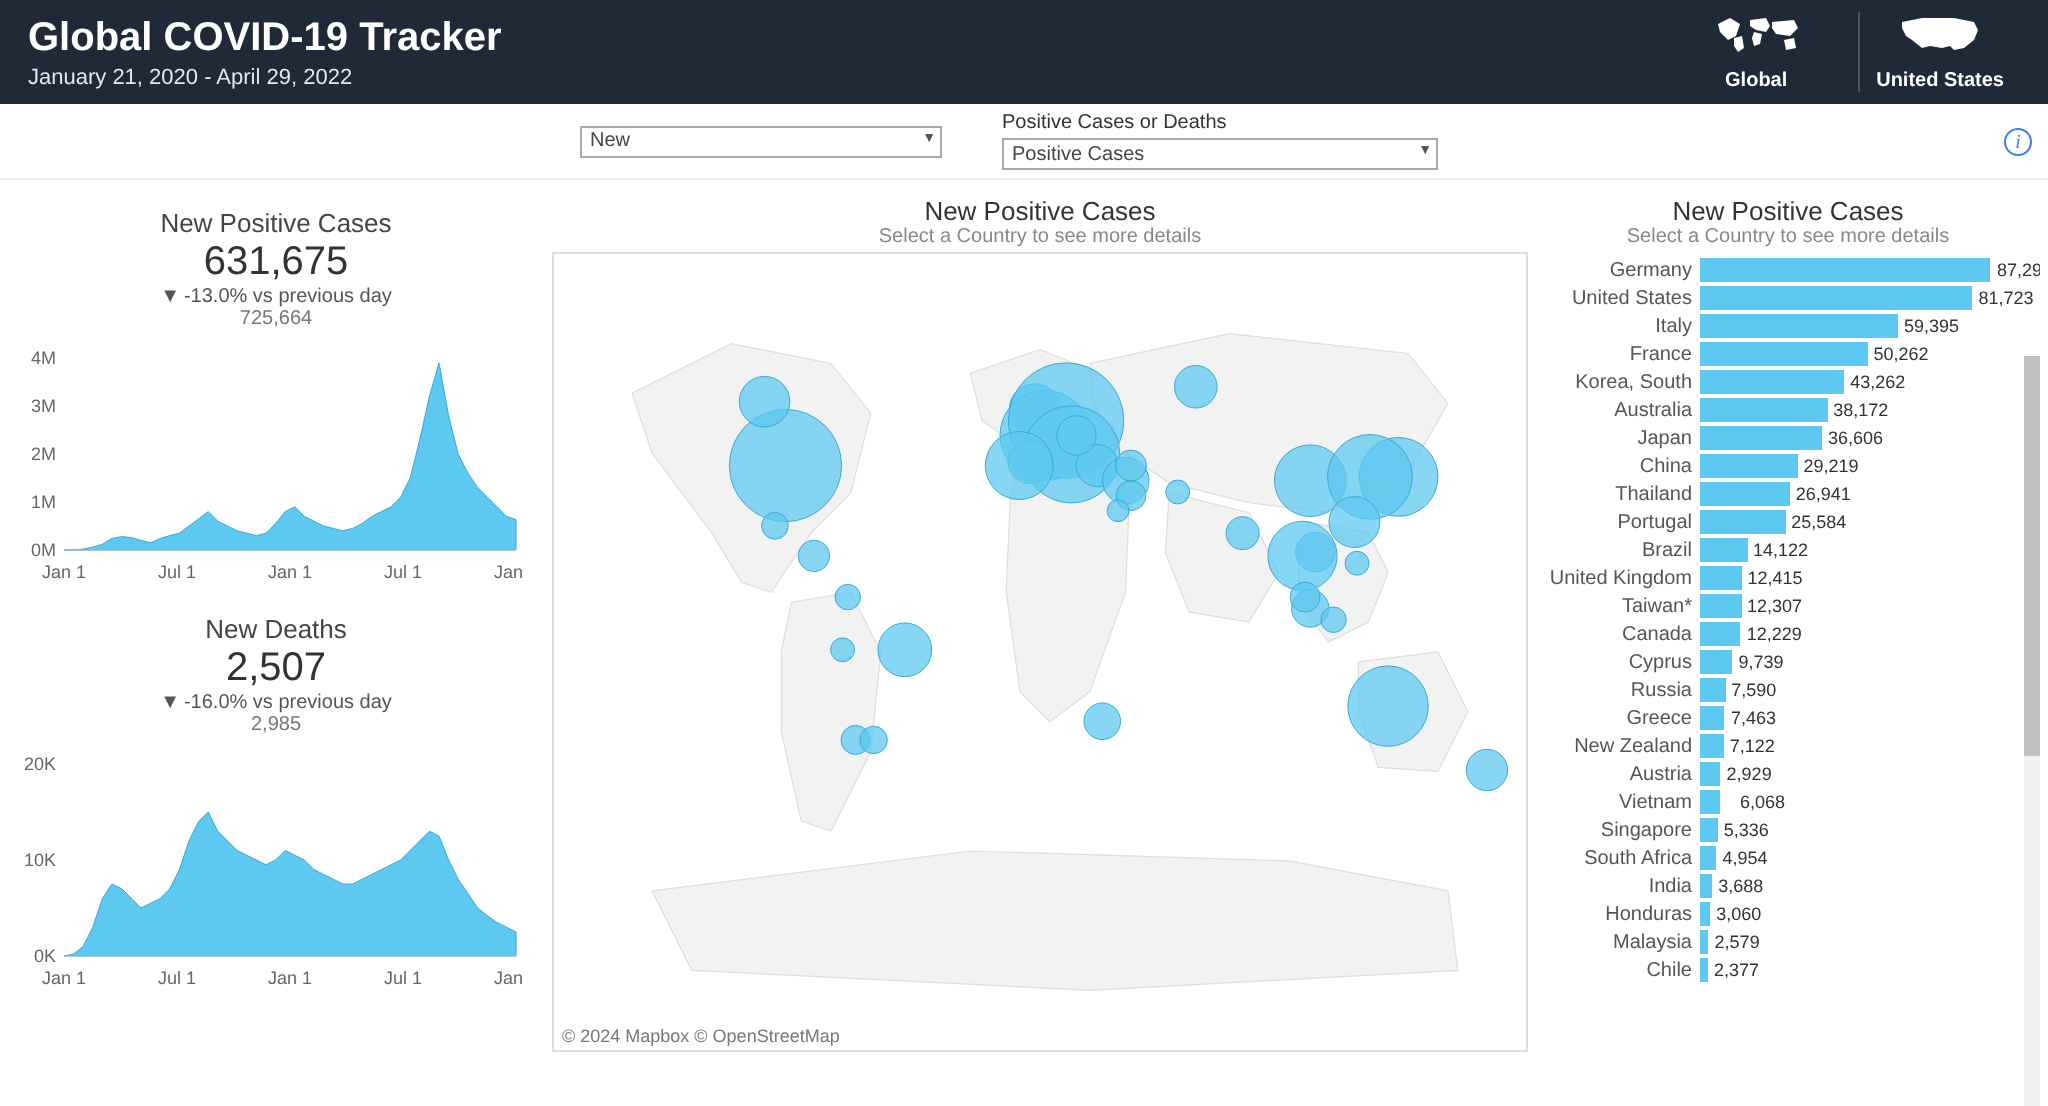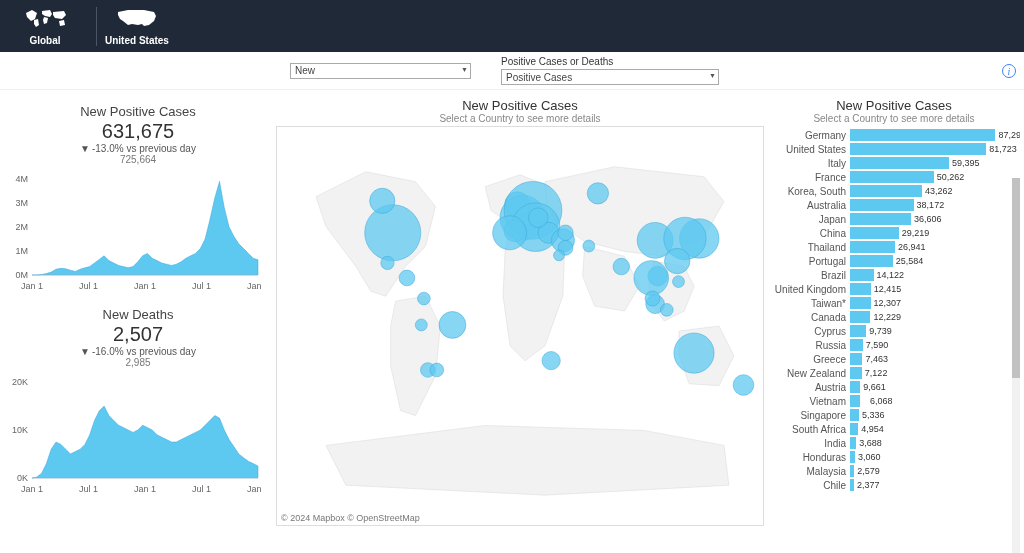--- a/index.html
+++ b/index.html
@@ -54,20 +54,24 @@
   .bar-val { position: absolute; top: 0; font-size: 9px; color: #333; line-height: 12px; }
 
   .scrollbar-stub { width: 8px; background: #f1f1f1; position: absolute; right: 0; top: 84px; bottom: 0; }
   .scrollbar-thumb { background: #c1c1c1; width: 100%; height: 200px; position: absolute; top: 0; }
 
 </style>
 </head>
 <body>
 
 <div class="header">
+  <div class="header-left">
+    <div class="header-title">Global COVID-19 Tracker</div>
+    <div class="header-dates">January 21, 2020 - April 29, 2022</div>
+  </div>
   <div class="header-right">
     <div class="header-icon-wrap">
       <span class="header-icon">
         <svg viewBox="0 0 46 22">
             <g fill="#fff">
               <path d="M4 6 L10 3 L15 6 L13 12 L9 14 L5 10 Z"></path>
               <path d="M12 13 L16 12 L17 18 L14 20 L12 17 Z"></path>
               <path d="M20 4 L28 3 L30 7 L28 10 L23 9 L20 7 Z"></path>
               <path d="M22 10 L26 11 L25 16 L22 17 L21 13 Z"></path>
               <path d="M31 5 L42 4 L44 8 L40 12 L33 11 L31 8 Z"></path>
@@ -347,21 +351,21 @@
       <div class="bar-country">New Zealand</div>
       <div class="bar-track">
         <div class="bar-fill" style="width:11.87px"></div>
         <div class="bar-val" style="left:14.87px">7,122</div>
       </div>
     </div>
         <div class="bar-row">
       <div class="bar-country">Austria</div>
       <div class="bar-track">
         <div class="bar-fill" style="width:10.309999999999999px"></div>
-        <div class="bar-val" style="left:13.309999999999999px">9,661</div>
+        <div class="bar-val" style="left:13.309999999999999px">2,929</div>
       </div>
     </div>
         <div class="bar-row">
       <div class="bar-country">Vietnam</div>
       <div class="bar-track">
         <div class="bar-fill" style="width:10.113333333333333px"></div>
         <div class="bar-val" style="left:20px">6,068</div>
       </div>
     </div>
         <div class="bar-row">

